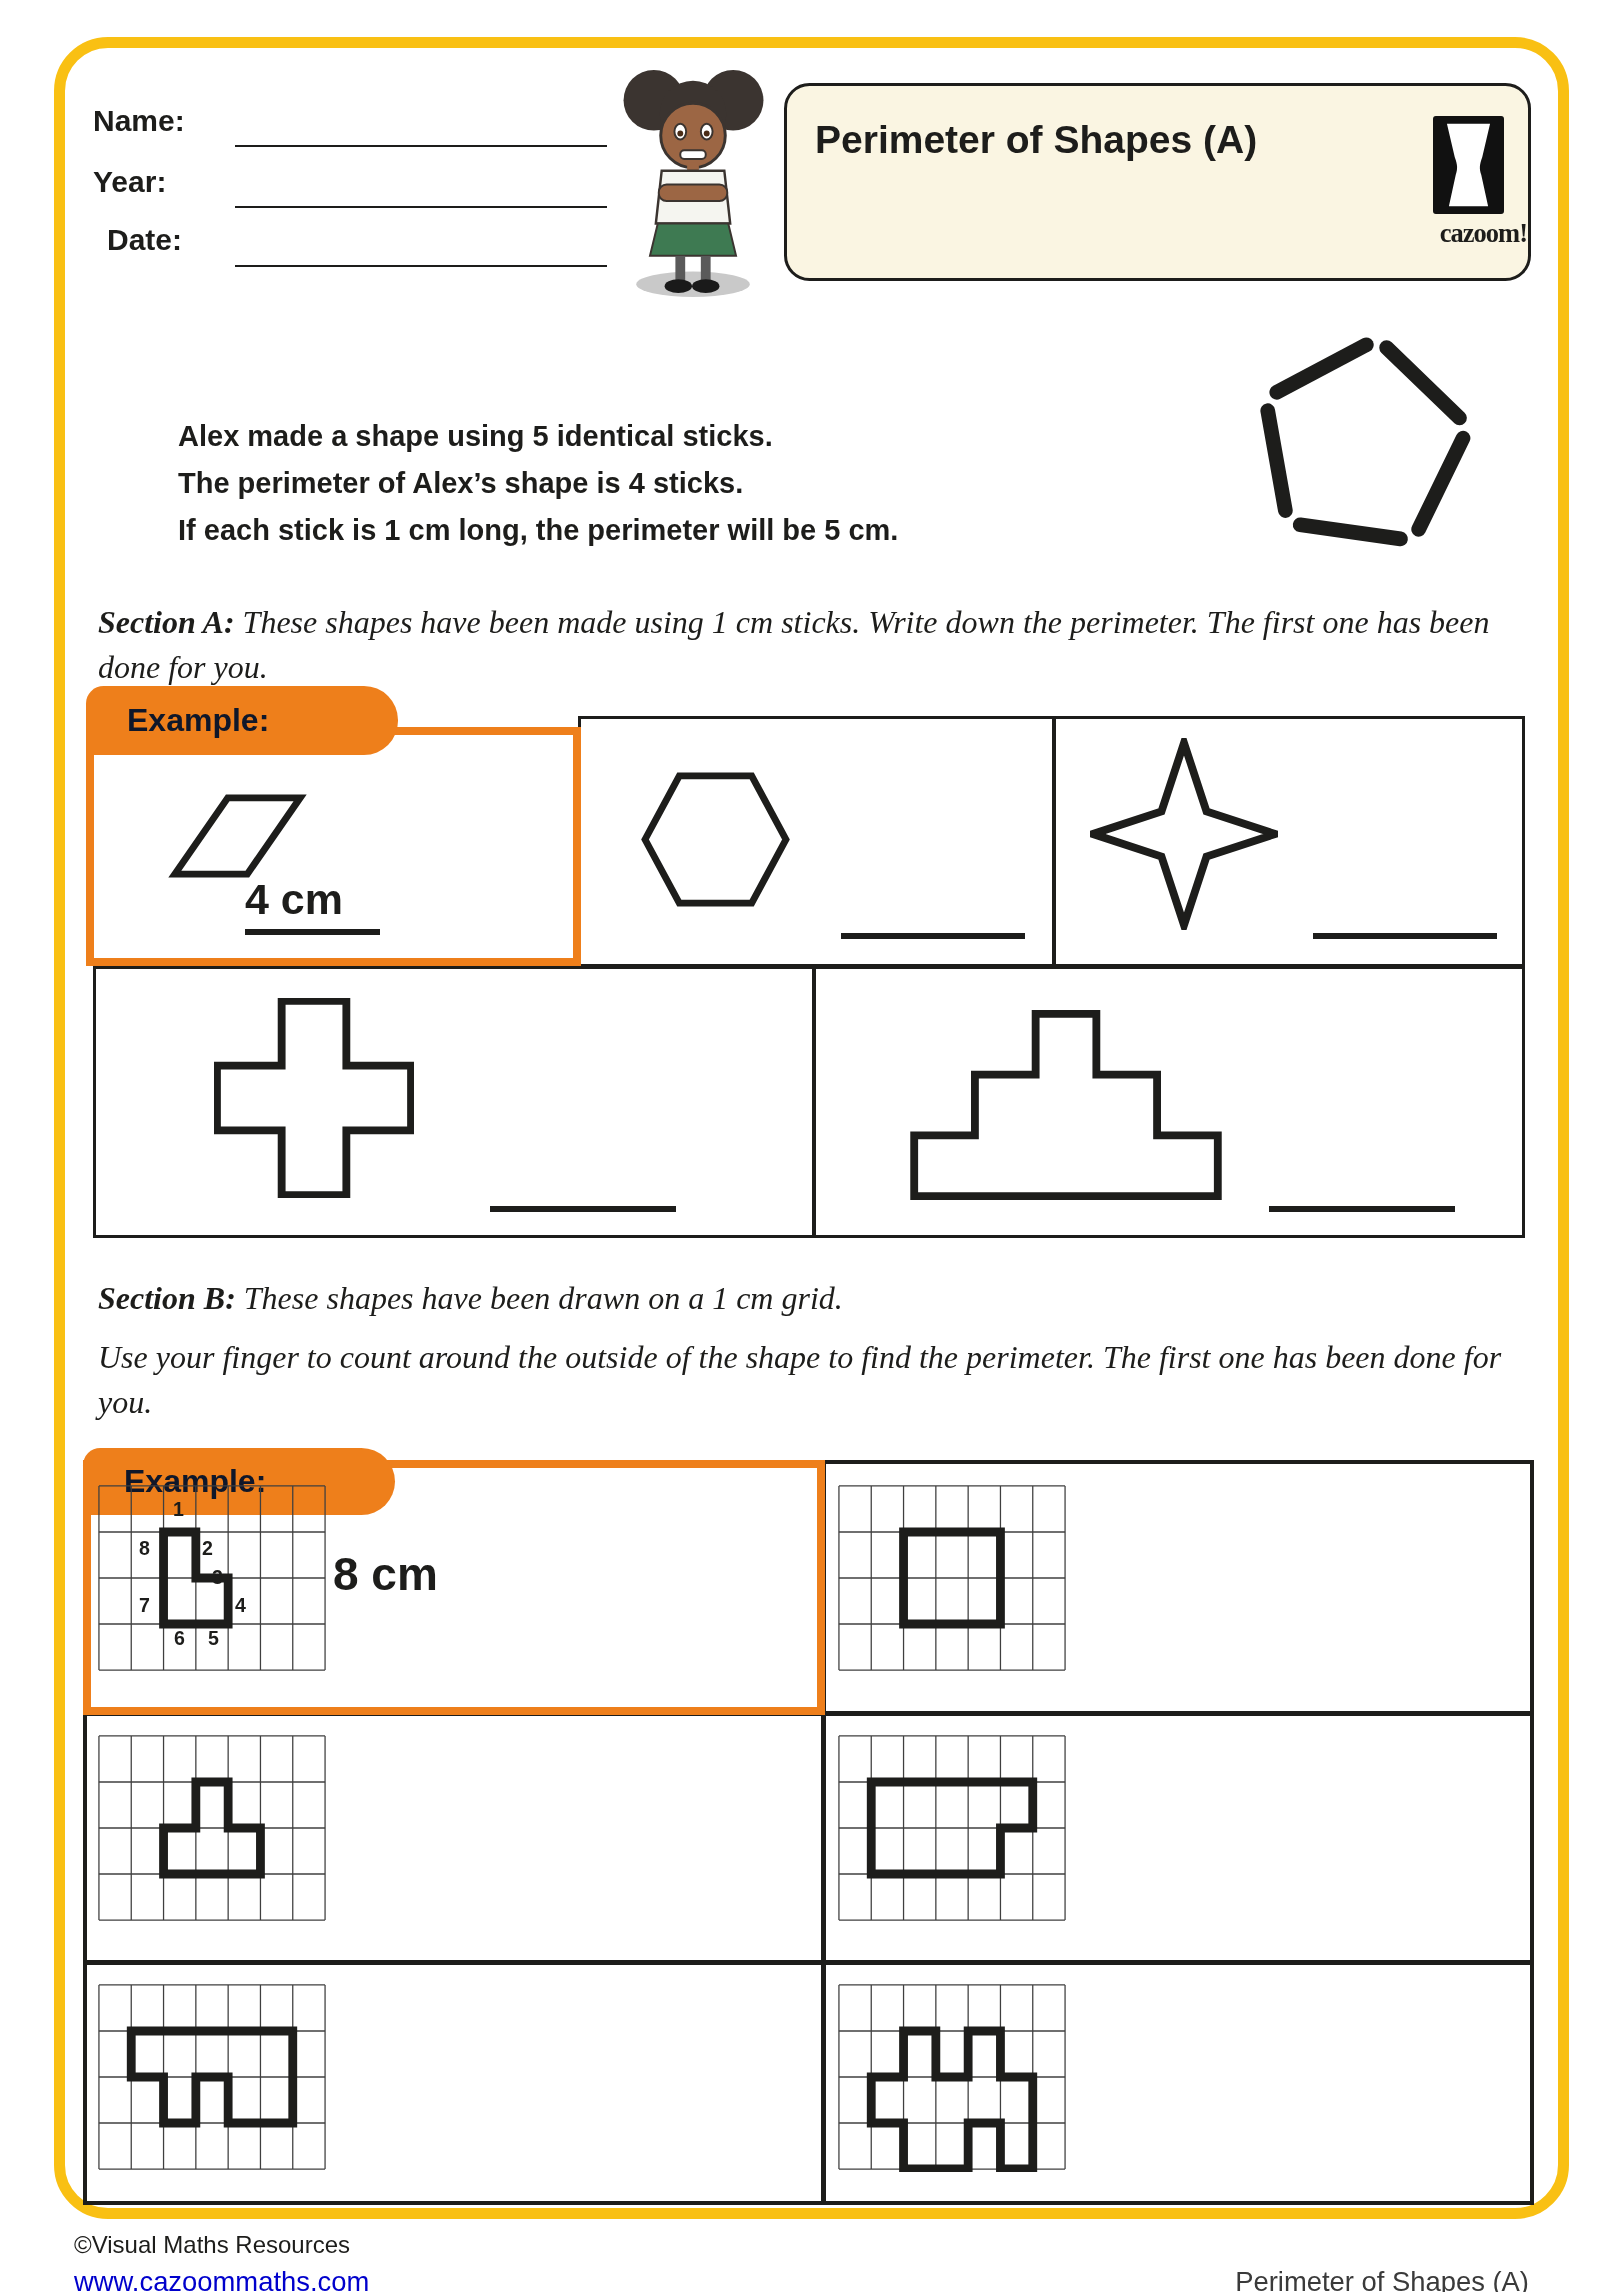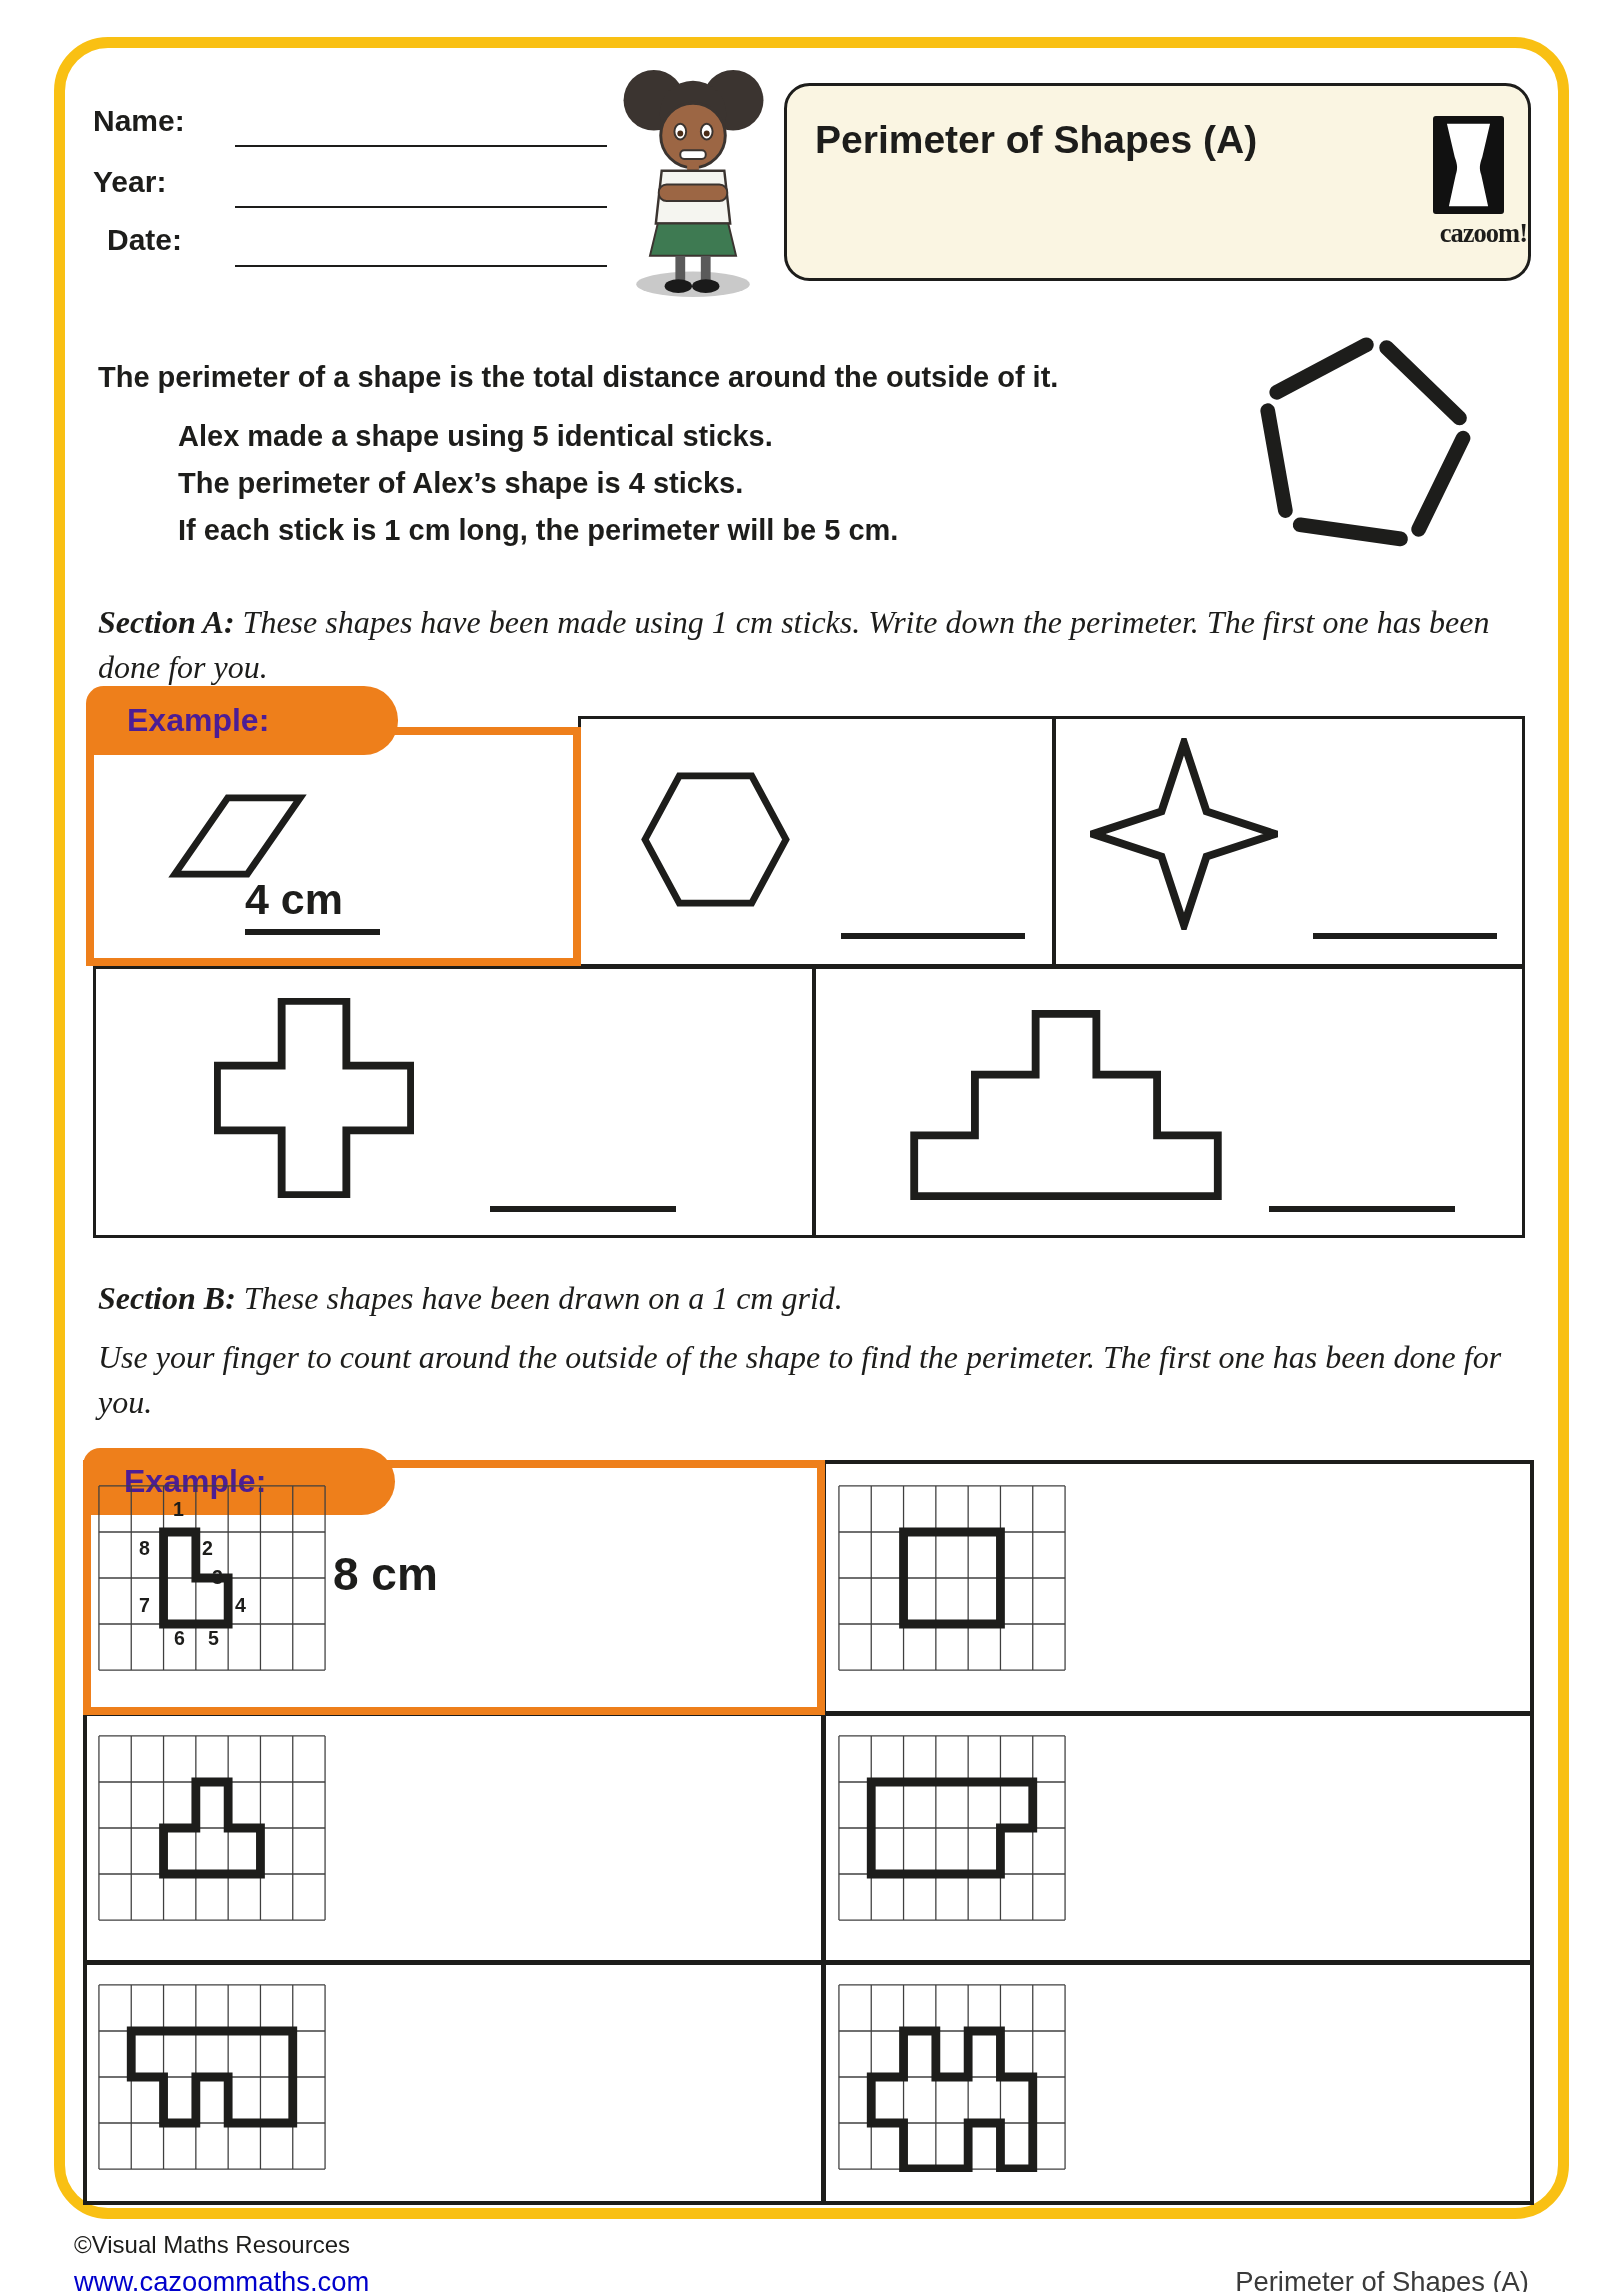--- a/index.html
+++ b/index.html
@@ -10,21 +10,21 @@
   .field-label{font-weight:bold;font-size:30px;}
   .write-line{border-top:2.9px solid #1d1d1b;height:0;}
   .title-box{background:#FAF5E2;border:3.9px solid #1d1d1b;border-radius:25.5px;box-sizing:border-box;}
   .title-text{font-size:39px;font-weight:bold;line-height:1.25;}
   .logo-rect{background:#111;border-radius:2.9px;}
   .logo-word{font-family:"Liberation Serif",serif;font-weight:bold;font-size:26.5px;letter-spacing:-1px;text-align:right;}
   .intro{font-size:29px;font-weight:bold;white-space:nowrap;}
   .section-head{font-family:"Liberation Serif",serif;font-style:italic;font-size:32px;line-height:1.42;}
   .section-label{font-weight:bold;text-align:center;}
   .ex-tab{background:#EE7F1B;border-radius:17.6px 34px 34px 0;}
-  .ex-tab span{color:#4c1d95;font-size:32px;font-weight:bold;display:block;padding-left:41px;}
+  .ex-tab span{color:#0f172a;font-size:32px;font-weight:bold;display:block;padding-left:41px;}
   .ex-box{border:8.8px solid #EE7F1B;background:#fff;box-sizing:border-box;}
   .cellbox{border:3.9px solid #1d1d1b;box-sizing:border-box;background:#fff;}
   .vdiv{background:#1d1d1b;}
   .answer-line{background:#1d1d1b;height:5.9px;}
   .big-answer{font-weight:bold;text-align:left;}
   .tableB{border:4.9px solid #1d1d1b;box-sizing:border-box;background:#fff;}
   .count-num{font-size:19.6px;font-weight:bold;}
   .footer-text{font-size:24px;}
   .footer-link{font-size:27.4px;color:#0000CC;text-decoration:underline;}
   .footer-doc{font-size:27.4px;color:#3a3a3a;text-align:right;}
@@ -67,21 +67,20 @@
 
   <div class="abs title-box" style="left:784px;top:83px;width:747px;height:198px;"></div>
   <div class="abs title-text" style="left:815px;top:116px;width:549px;">Perimeter of Shapes (A)</div>
   <div class="abs logo-rect" style="left:1433px;top:116px;width:71px;height:98px;">
     <svg width="71" height="98" viewBox="0 0 72 100">
       <path d="M14,8 L58,8 L50,42 C47,50 47,54 49,60 L56,92 L16,92 L23,60 C25,54 25,50 22,42 Z" fill="#ffffff"></path>
     </svg>
   </div>
   <div class="abs logo-word" style="left:1411px;top:218px;width:116px;">cazoom!</div>
 
-  <div class="abs intro" style="left:98px;top:361px;">The perimeter of a shape is the total distance around the outside of it.</div>
   <div class="abs intro" style="left:178px;top:420px;">Alex made a shape using 5 identical sticks.</div>
   <div class="abs intro" style="left:178px;top:467px;">The perimeter of Alex’s shape is 4 sticks.</div>
   <div class="abs intro" style="left:178px;top:514px;">If each stick is 1 cm long, the perimeter will be 5 cm.</div>
 
   <svg class="abs" style="left:1240px;top:323px;" width="245" height="245" viewBox="-125 -125 250 250">
     <g stroke="#1d1d1b" stroke-width="15" stroke-linecap="round">
       <line x1="24.6" y1="-99.9" x2="99" y2="-28.1"></line>
       <line x1="102.6" y1="-7.5" x2="57.3" y2="85.5"></line>
       <line x1="38.8" y1="95.3" x2="-63.6" y2="80.9"></line>
       <line x1="-78.7" y1="66.4" x2="-96.7" y2="-35.5"></line>

